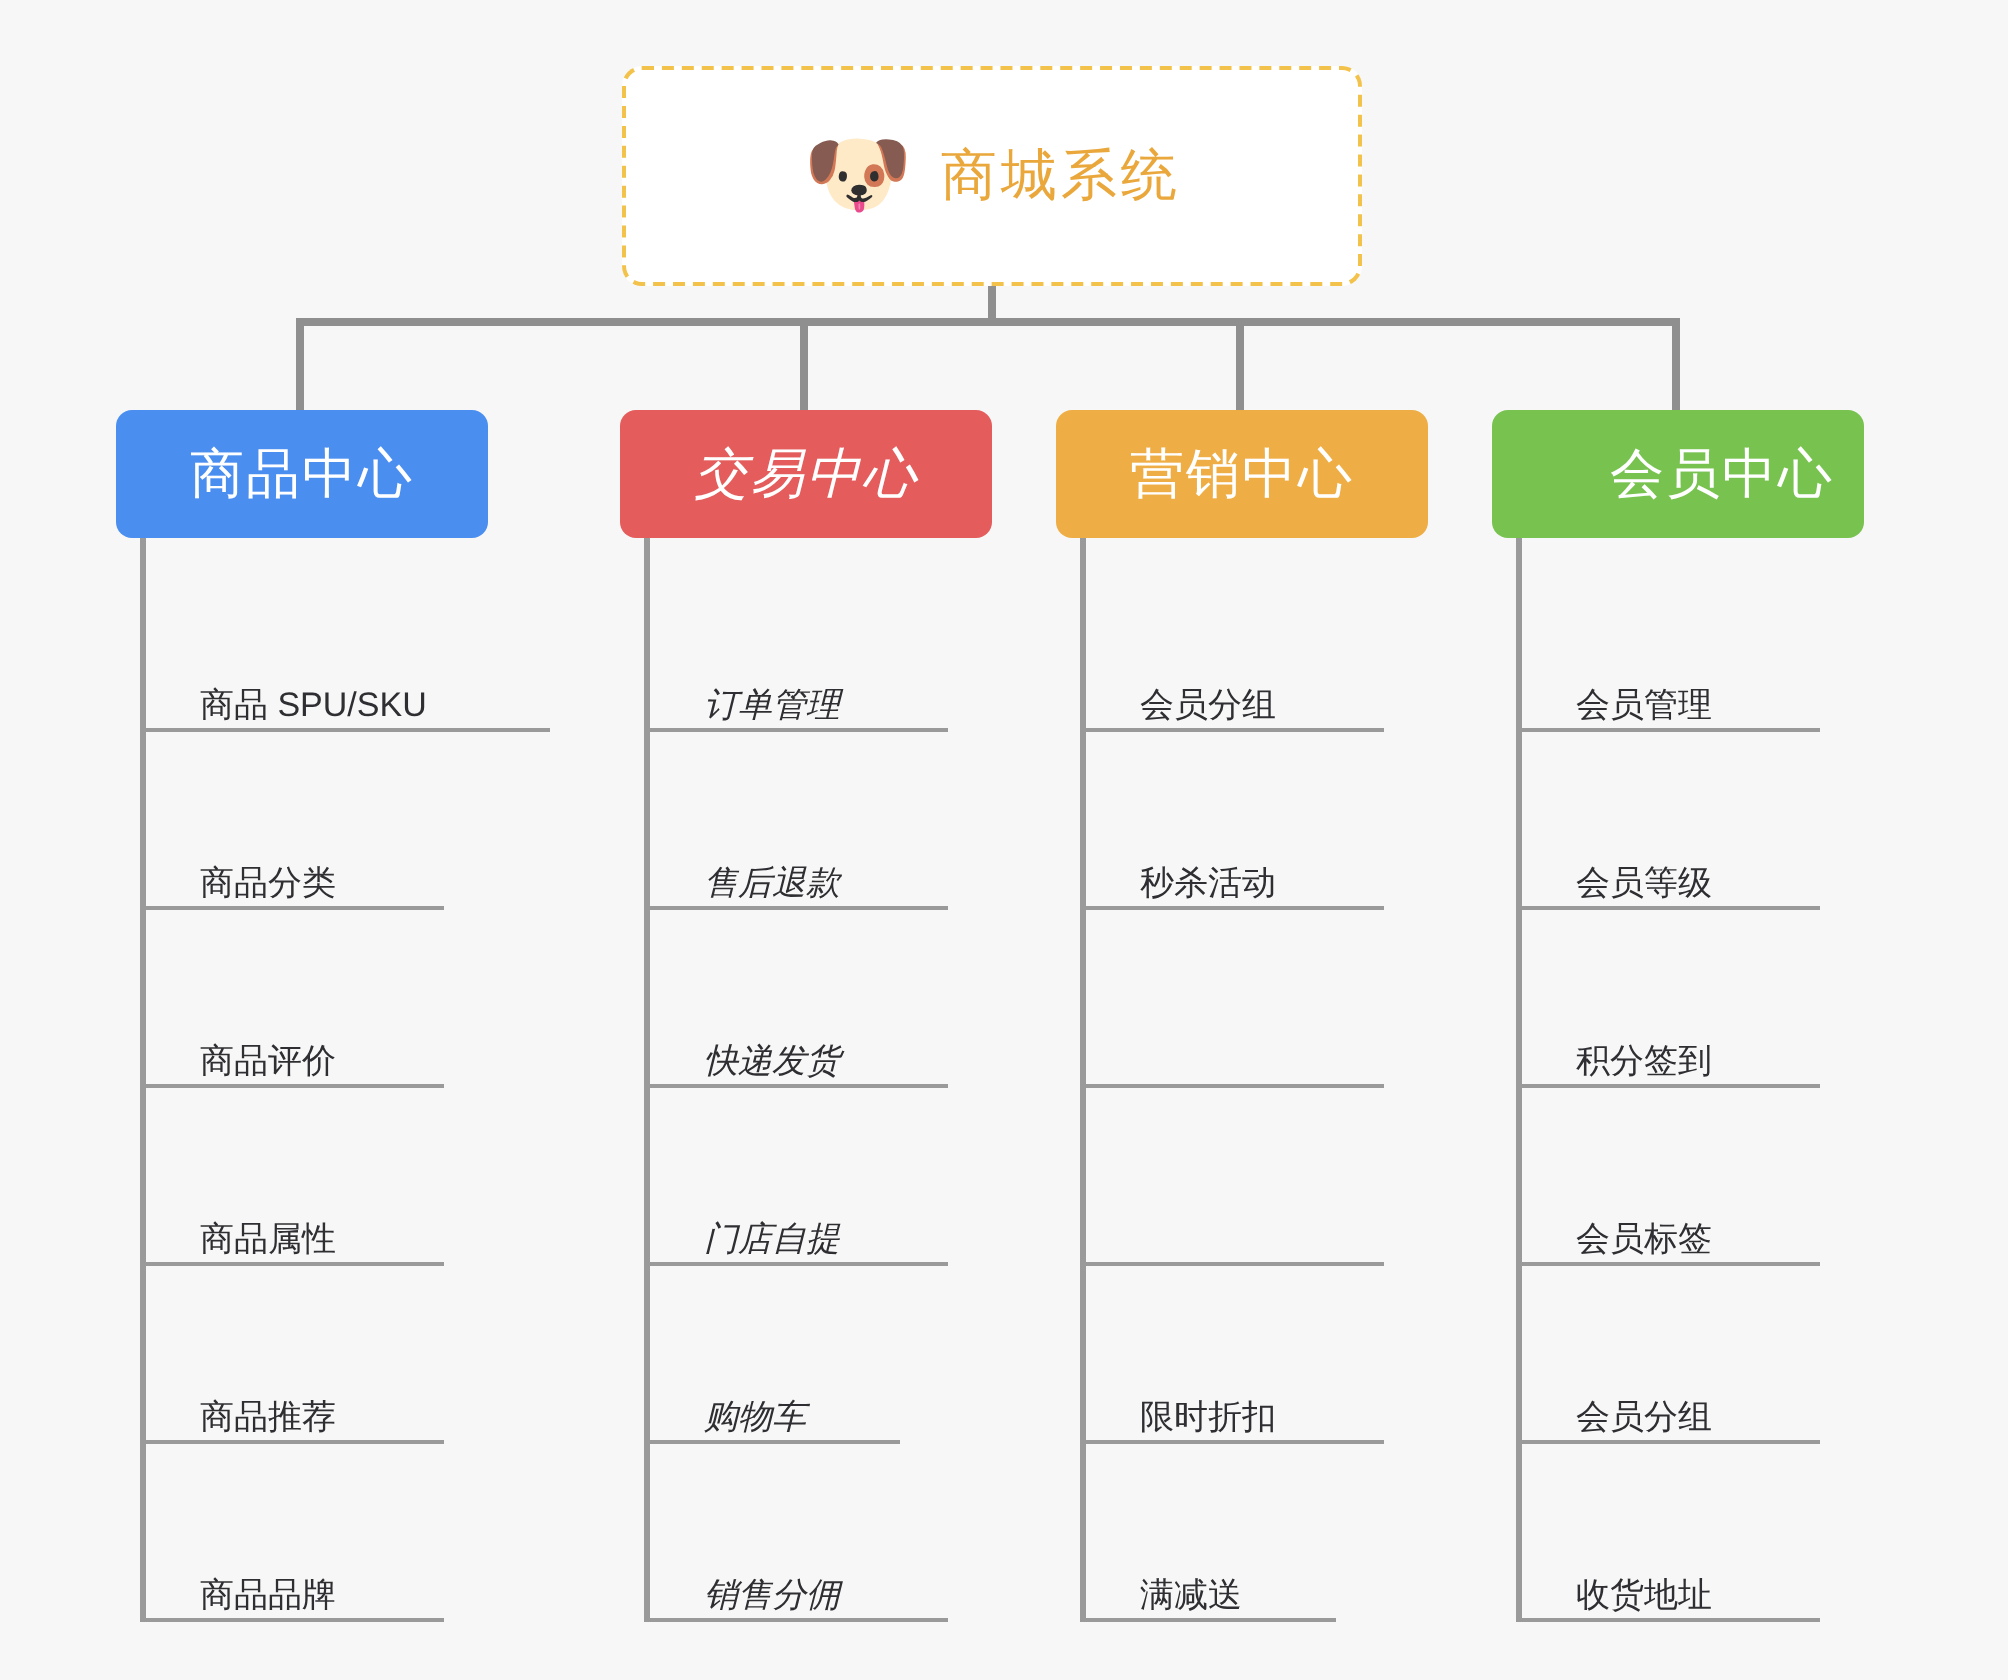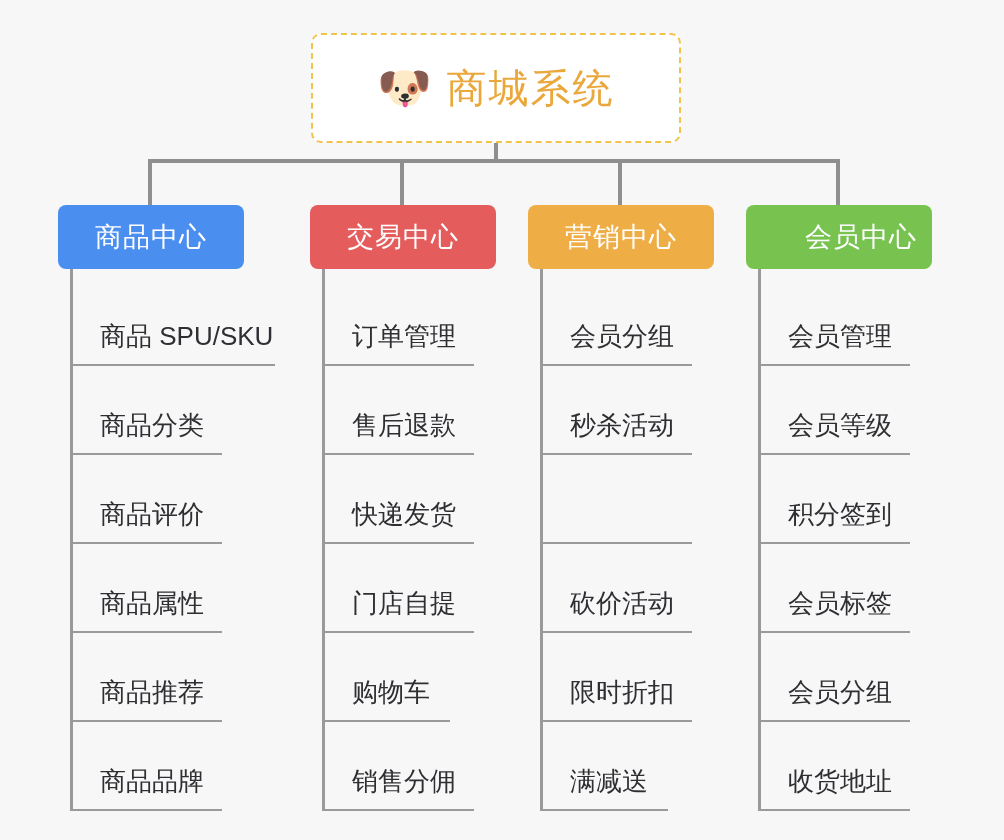--- a/index.html
+++ b/index.html
@@ -33,21 +33,21 @@
     align-items: center;
     justify-content: center;
     gap: 14px;
   }
   .root-emoji {
     font-size: 44px;
     line-height: 1;
     display: block;
   }
   .root-title {
-    font-size: 40px;
+    font-size: 28px;
     color: #eaa83c;
     letter-spacing: 2px;
     white-space: nowrap;
   }
 
   
   .conn { position: absolute; background: #8f8f8f; }
 
   
   .conn-root-stem {
@@ -105,24 +105,24 @@
   }
 
   .item {
     position: relative;
     height: 89px;
     display: flex;
     align-items: flex-end;
     padding-left: 42px;
   }
   .item-label {
-    font-size: 26px;
+    font-size: 17px;
     color: #2f2f33;
     white-space: nowrap;
-    padding-bottom: 12px;
+    padding-bottom: 2px;
   }
   .item-underline {
     position: absolute;
     left: 12px;
     bottom: 0;
     height: 2px;
     background: #9a9a9a;
   }
 </style>
 </head>
@@ -168,21 +168,21 @@
         <span class="item-label">商品推荐</span>
         <span class="item-underline" style="width:152px;"></span>
       </div>
       <div class="item">
         <span class="item-label">商品品牌</span>
         <span class="item-underline" style="width:152px;"></span>
       </div>
     </div>
   </div>
 
-  <div class="column" style="left:310px;width:186px;">
+  <div class="column" style="left:310px;width:186px;font-style:italic;">
     <div class="col-header" style="background: rgb(228, 92, 92);">
       <span>交易中心</span>
     </div>
     <div class="col-body">
       <div class="trunk"></div>
       <div class="item">
         <span class="item-label">订单管理</span>
         <span class="item-underline" style="width:152px;"></span>
       </div>
       <div class="item">
@@ -219,21 +219,20 @@
         <span class="item-underline" style="width:152px;"></span>
       </div>
       <div class="item">
         <span class="item-label">秒杀活动</span>
         <span class="item-underline" style="width:152px;"></span>
       </div>
       <div class="item">
         <span class="item-underline" style="width:152px;"></span>
       </div>
       <div class="item">
-        <span class="item-label">砍价活动</span>
         <span class="item-underline" style="width:152px;"></span>
       </div>
       <div class="item">
         <span class="item-label">限时折扣</span>
         <span class="item-underline" style="width:152px;"></span>
       </div>
       <div class="item">
         <span class="item-label">满减送</span>
         <span class="item-underline" style="width:128px;"></span>
       </div>

